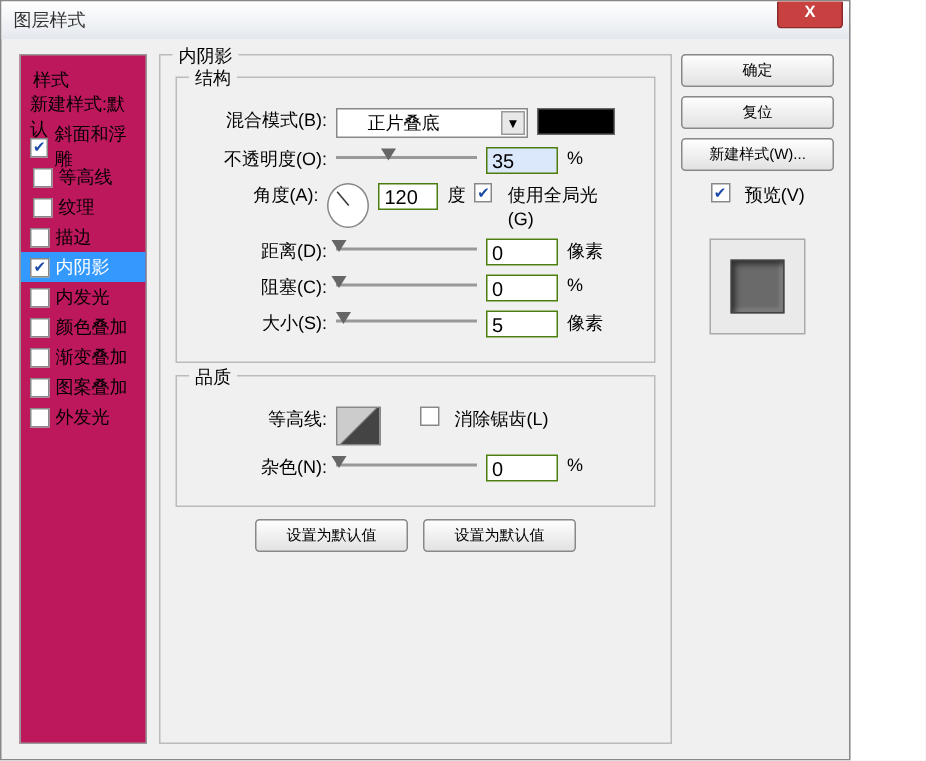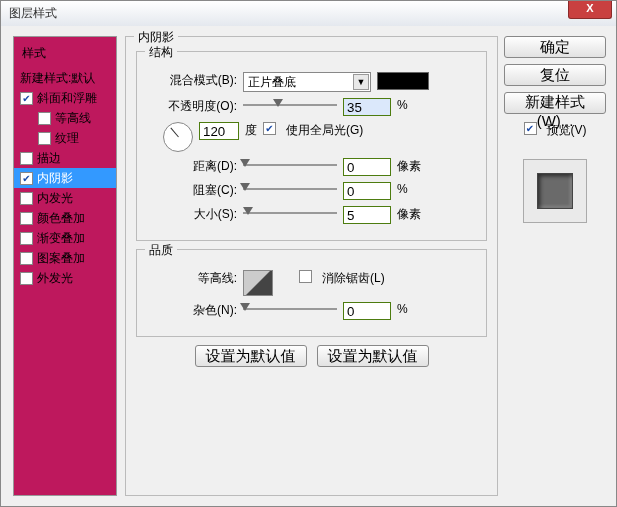--- a/index.html
+++ b/index.html
@@ -1,47 +1,47 @@
 <!DOCTYPE html>
 <html><head>
 <meta charset="utf-8">
 <style>
 * { box-sizing: border-box; margin: 0; padding: 0; }
 body { font-family: "Microsoft YaHei", SimSun, sans-serif; font-size: 12px; background: #fff; }
-.window { width: 617px; height: 507px; border: 1px solid #888; background: #f0f0f0; position: relative; }
+.window { width: 567px; height: 507px; border: 1px solid #888; background: #f0f0f0; position: relative; }
 .titlebar { height: 25px; background: linear-gradient(#fff,#e4e8ee); display: flex; align-items: center; padding-left: 8px; font-size: 12px; color: #333; position: relative; }
 .close-btn { position: absolute; right: 4px; top: 0; width: 44px; height: 18px; background: #c94040; border: 1px solid #8a2a2a; border-top: none; border-radius: 0 0 3px 3px; color: #fff; text-align: center; line-height: 15px; font-weight: bold; font-size: 11px; cursor: pointer; }
 .content { position: absolute; top: 25px; left: 0; right: 0; bottom: 0; padding: 10px 12px; display: flex; gap: 8px; }
 .sidebar { width: 104px; border: 1px solid #999; background: #be185d; padding-top: 4px; }
 .side-title { padding: 4px 8px 6px; font-size: 12px; }
 .side-item { display: flex; align-items: center; padding: 3px 4px 3px 6px; height: 20px; cursor: pointer; }
-.side-item.indent { padding-left: 24px; }
+.side-item.indent { padding-left: 8px; }
 .side-item.sel { background: #3399ff; color: #fff; }
 .cb { width: 13px; height: 13px; border: 1px solid #888; background: #fff; margin-right: 4px; display: inline-flex; align-items: center; justify-content: center; font-size: 10px; color: #1a4aa8; }
 .cb.checked::after { content: "✔"; }
 .center { flex: 1; }
 .gbox { border: 1px solid #bbb; position: relative; margin-bottom: 8px; padding: 14px 10px 10px; }
 .gbox > .glabel { position: absolute; top: -8px; left: 8px; background: #f0f0f0; padding: 0 4px; }
 .row { display: flex; align-items: flex-start; margin: 6px 16px; gap: 6px; }
 .lbl { width: 74px; text-align: right; }
-.txt { height: 20px; border: 1px solid #888; background: #fff; padding: 0 4px; font-size: 12px; }
+.txt { height: 20px; border: 1px solid #888; background: #fff; padding: 0 20px; font-size: 12px; }
 .combo { position: relative; width: 128px; }
 .combo .txt { width: 100%; }
 .combo .arrow { position: absolute; right: 2px; top: 2px; width: 16px; height: 16px; background: #e8e8e8; border: 1px solid #999; text-align: center; line-height: 14px; font-size: 9px; cursor: pointer; }
 .swatch { width: 52px; height: 18px; border: 1px solid #666; background: #000; }
 .slider { position: relative; height: 14px; width: 94px; }
 .slider .track { position: absolute; top: 6px; left: 0; right: 0; height: 2px; background: #999; }
 .slider .thumb { position: absolute; top: 1px; width: 0; height: 0; border-left: 5px solid transparent; border-right: 5px solid transparent; border-top: 8px solid #666; }
 .valbox { width: 48px; height: 18px; border: 1px solid #4d7c0f; background: #fff; padding: 0 3px; text-align: left; }
 .valbox.sel { background: #dbe8fb; }
 .unit { width: 30px; }
 .dial { width: 30px; height: 30px; border: 1px solid #888; border-radius: 50%; background: #fff; position: relative; }
 .dial .needle { position: absolute; left: 50%; top: 50%; width: 1px; height: 12px; background: #333; transform-origin: top; transform: rotate(140deg); }
 .contour { width: 30px; height: 26px; border: 1px solid #888; background: linear-gradient(135deg,#ccc 48%,#444 52%); }
-.btn { height: 22px; min-width: 102px; border: 1px solid #888; background: linear-gradient(#fefefe,#e2e2e2); border-radius: 3px; padding: 0 10px; cursor: pointer; font-size: 15px; }
+.btn { height: 22px; min-width: 102px; border: 1px solid #888; background: linear-gradient(#fefefe,#e2e2e2); border-radius: 3px; padding: 0 10px; cursor: pointer; font-size: 10px; }
 .right { width: 98px; display: flex; flex-direction: column; align-items: center; gap: 6px; }
 .right .btn { width: 96px; }
 .preview { width: 64px; height: 64px; border: 1px solid #aaa; background: #eaeaea; display: flex; align-items: center; justify-content: center; margin-top: 8px; }
 .preview .sq { width: 36px; height: 36px; background: #6a6a6a; border: 1px solid #444; box-shadow: inset 2px 2px 4px rgba(0,0,0,.6), inset -2px -2px 3px rgba(255,255,255,.2); }
 .btnrow { display: flex; gap: 10px; justify-content: center; margin-top: 4px; }
 </style>
 </head>
 <body>
 
 <div class="window">
@@ -119,20 +119,21 @@
             <span class="lbl">不透明度(O):</span>
             <div class="slider">
                 <div class="track"></div>
                 <div class="thumb" style="left:30px"></div>
               </div>
             <input class="valbox sel" value="35" style="">
             <span class="unit">%</span>
           </div>
 
           <div class="row">
+            <span class="lbl">角度(A):</span>
             <div class="dial">
                 <div class="needle"></div>
               </div>
             <input class="valbox" style="width: 40px;" value="120">
             <span>度</span>
             <span class="cb checked"></span>
             <span>使用全局光(G)</span>
           </div>
 
           <div class="row">

